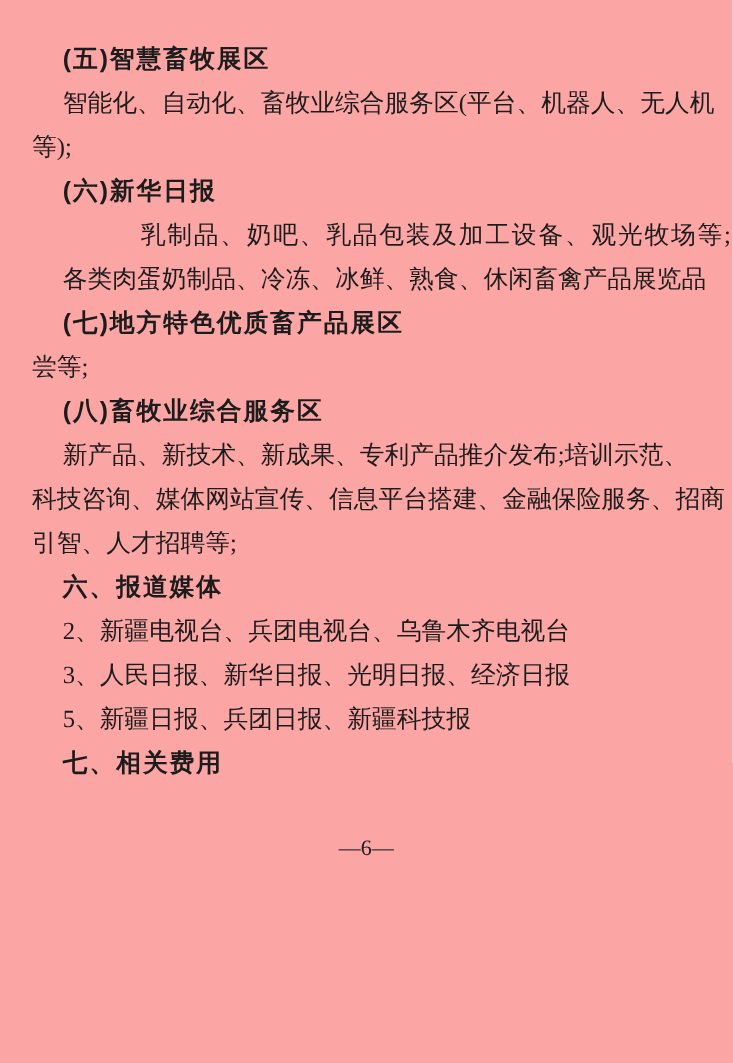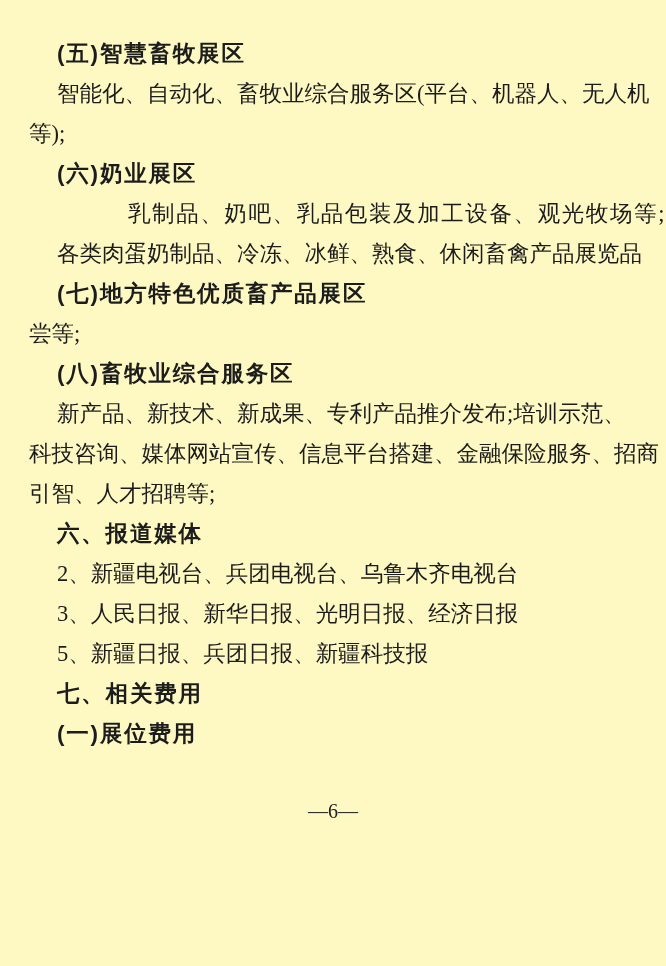--- a/index.html
+++ b/index.html
@@ -5,21 +5,21 @@
   html, body {
     margin: 0;
     padding: 0;
     background: #e8e8e8;
   }
   .page {
     position: relative;
     width: 666px;
     height: 966px;
     margin: 0 auto;
-    background: #fef9c3;
+    background: #fca5a5;
     box-sizing: border-box;
     padding-top: 34px;
     overflow: hidden;
     font-family: "Liberation Serif", "DejaVu Serif", serif;
     color: #1c1c1c;
   }
   .line {
     box-sizing: border-box;
     padding-left: 29px;
     height: 40px;
@@ -49,29 +49,28 @@
     color: #222222;
   }
 </style>
 </head>
 <body>
 
 <div class="page">
   <div class="line h ind">(五)智慧畜牧展区</div>
   <div class="line ind">智能化、自动化、畜牧业综合服务区(平台、机器人、无人机</div>
   <div class="line">等);</div>
-  <div class="line h ind">(六)奶业展区</div>
+  <div class="line h ind">(六)新华日报</div>
   <div class="line ind sp1">乳制品、奶吧、乳品包装及加工设备、观光牧场等;</div>
   <div class="line ind">各类肉蛋奶制品、冷冻、冰鲜、熟食、休闲畜禽产品展览品</div>
   <div class="line h ind">(七)地方特色优质畜产品展区</div>
   <div class="line">尝等;</div>
   <div class="line h ind">(八)畜牧业综合服务区</div>
   <div class="line ind">新产品、新技术、新成果、专利产品推介发布;培训示范、</div>
   <div class="line">科技咨询、媒体网站宣传、信息平台搭建、金融保险服务、招商</div>
   <div class="line">引智、人才招聘等;</div>
   <div class="line h ind">六、报道媒体</div>
   <div class="line ind">2、新疆电视台、兵团电视台、乌鲁木齐电视台</div>
   <div class="line ind">3、人民日报、新华日报、光明日报、经济日报</div>
   <div class="line ind">5、新疆日报、兵团日报、新疆科技报</div>
   <div class="line h ind">七、相关费用</div>
-  <div class="line h ind">(一)展位费用</div>
   <div class="pagenum">—6—</div>
 </div>
 
 </body></html>

